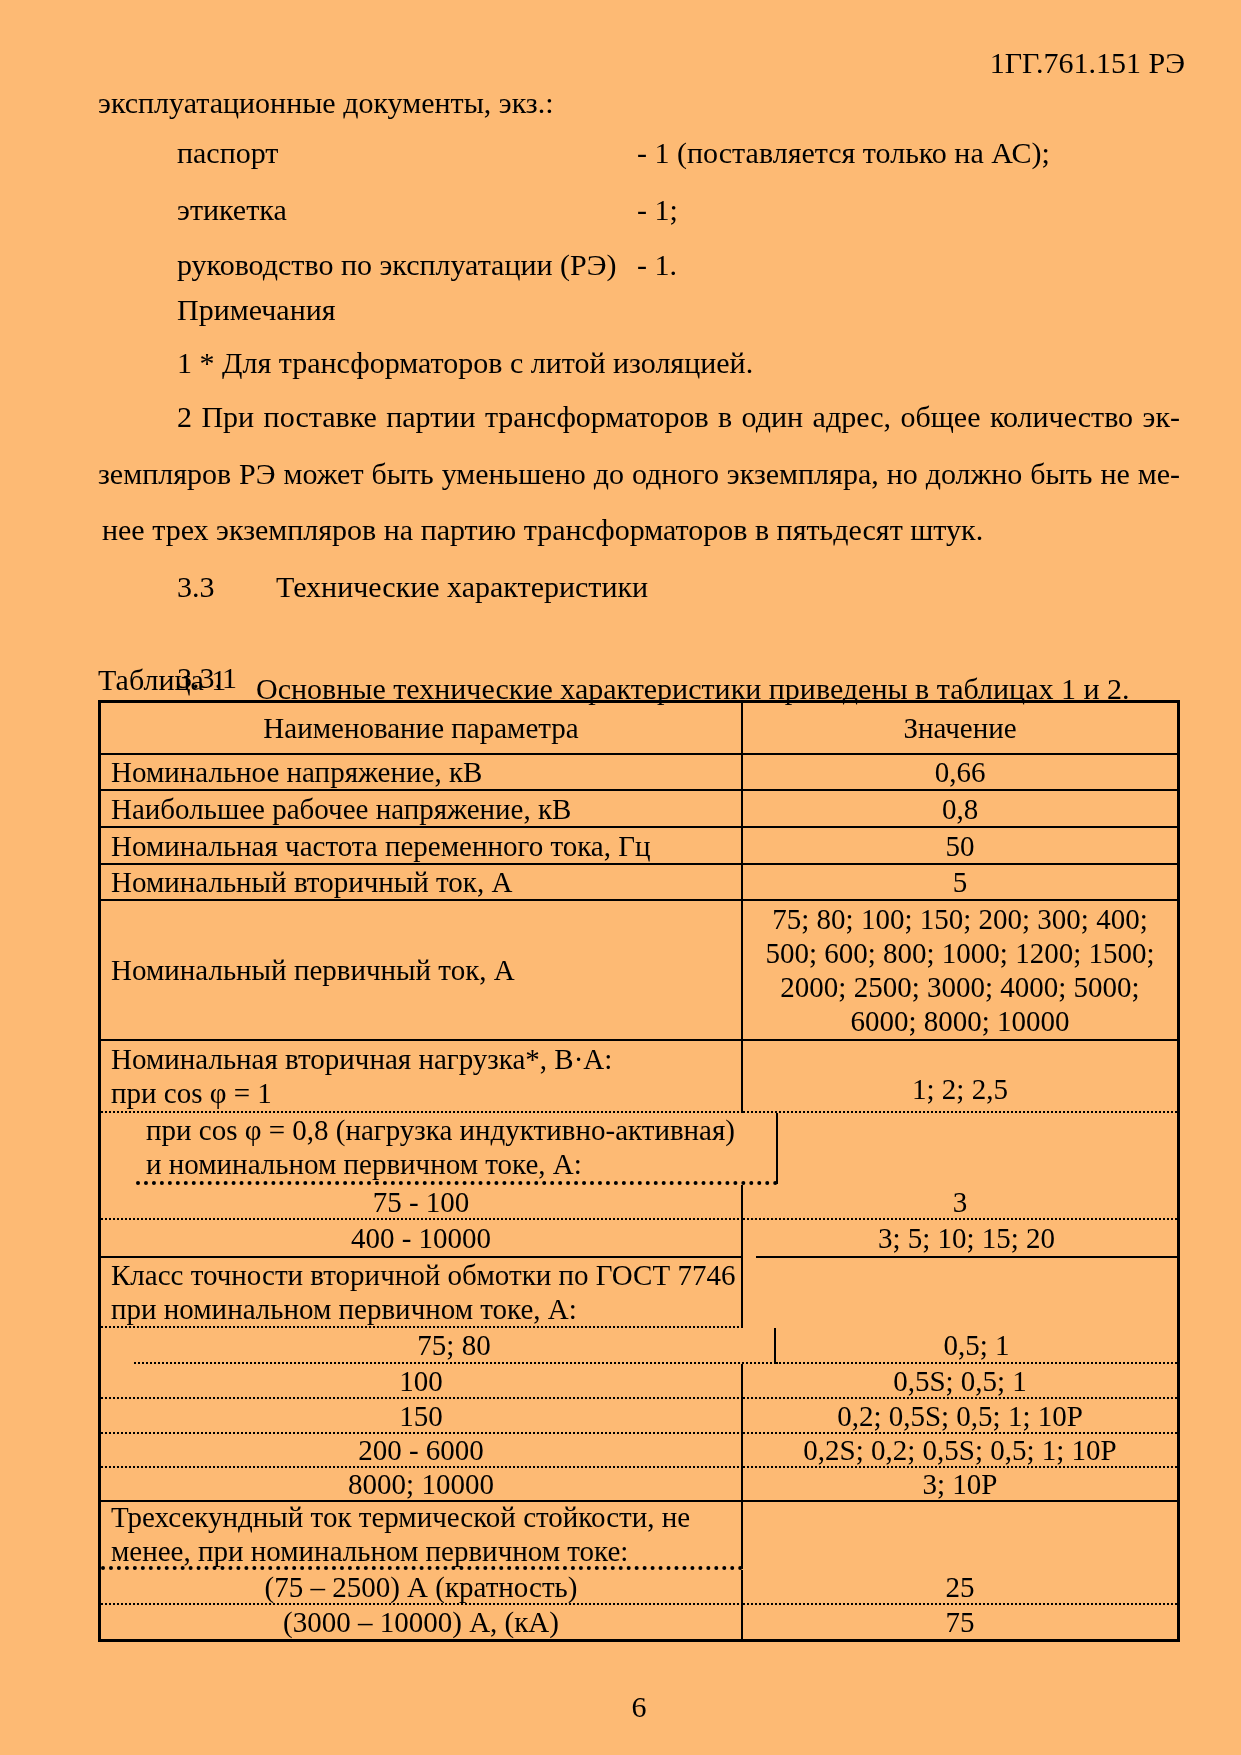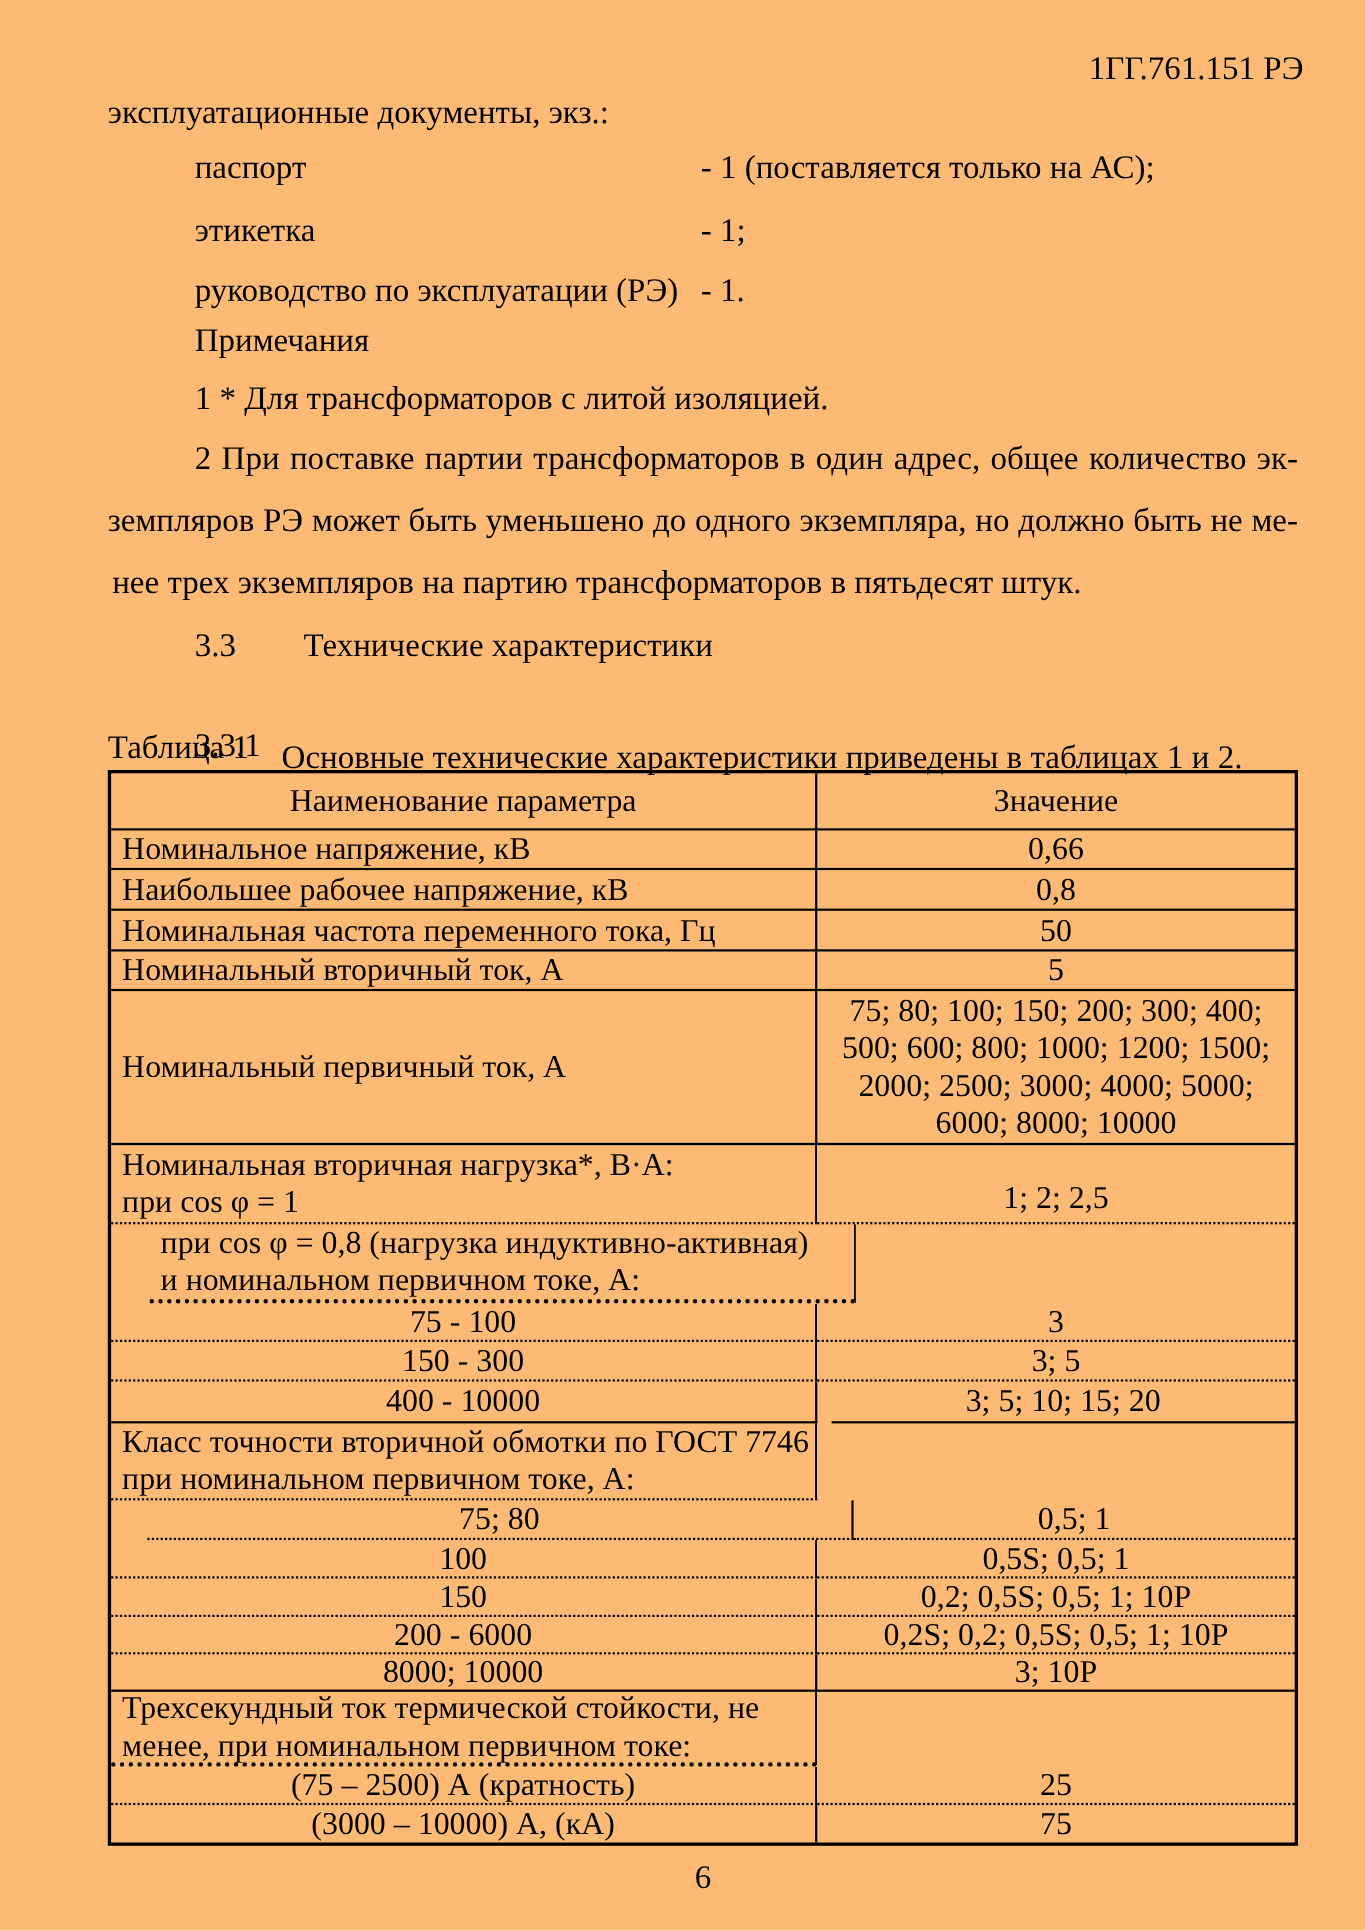--- a/index.html
+++ b/index.html
@@ -178,28 +178,20 @@
           <div class="cell rcell b-none"></div>
         </div>
         <div class="trow" style="height: 35px;">
           <div class="cell lcell c-center b-dash">
             <div class="ln">75 - 100</div>
           </div>
           <div class="cell rcell b-dash">
             <div class="ln">3</div>
           </div>
         </div>
-        <div class="trow" style="height: 36px;">
-          <div class="cell lcell c-center b-dash">
-            <div class="ln">150 - 300</div>
-          </div>
-          <div class="cell rcell b-dash">
-            <div class="ln">3; 5</div>
-          </div>
-        </div>
         <div class="trow" style="height: 38px; gap: 13px;">
           <div class="cell lcell c-center b-solid">
             <div class="ln">400 - 10000</div>
           </div>
           <div class="cell rcell b-solid">
             <div class="ln">3; 5; 10; 15; 20</div>
           </div>
         </div>
         <div class="trow" style="height: 70px;">
           <div class="cell lcell c-left b-dash">

